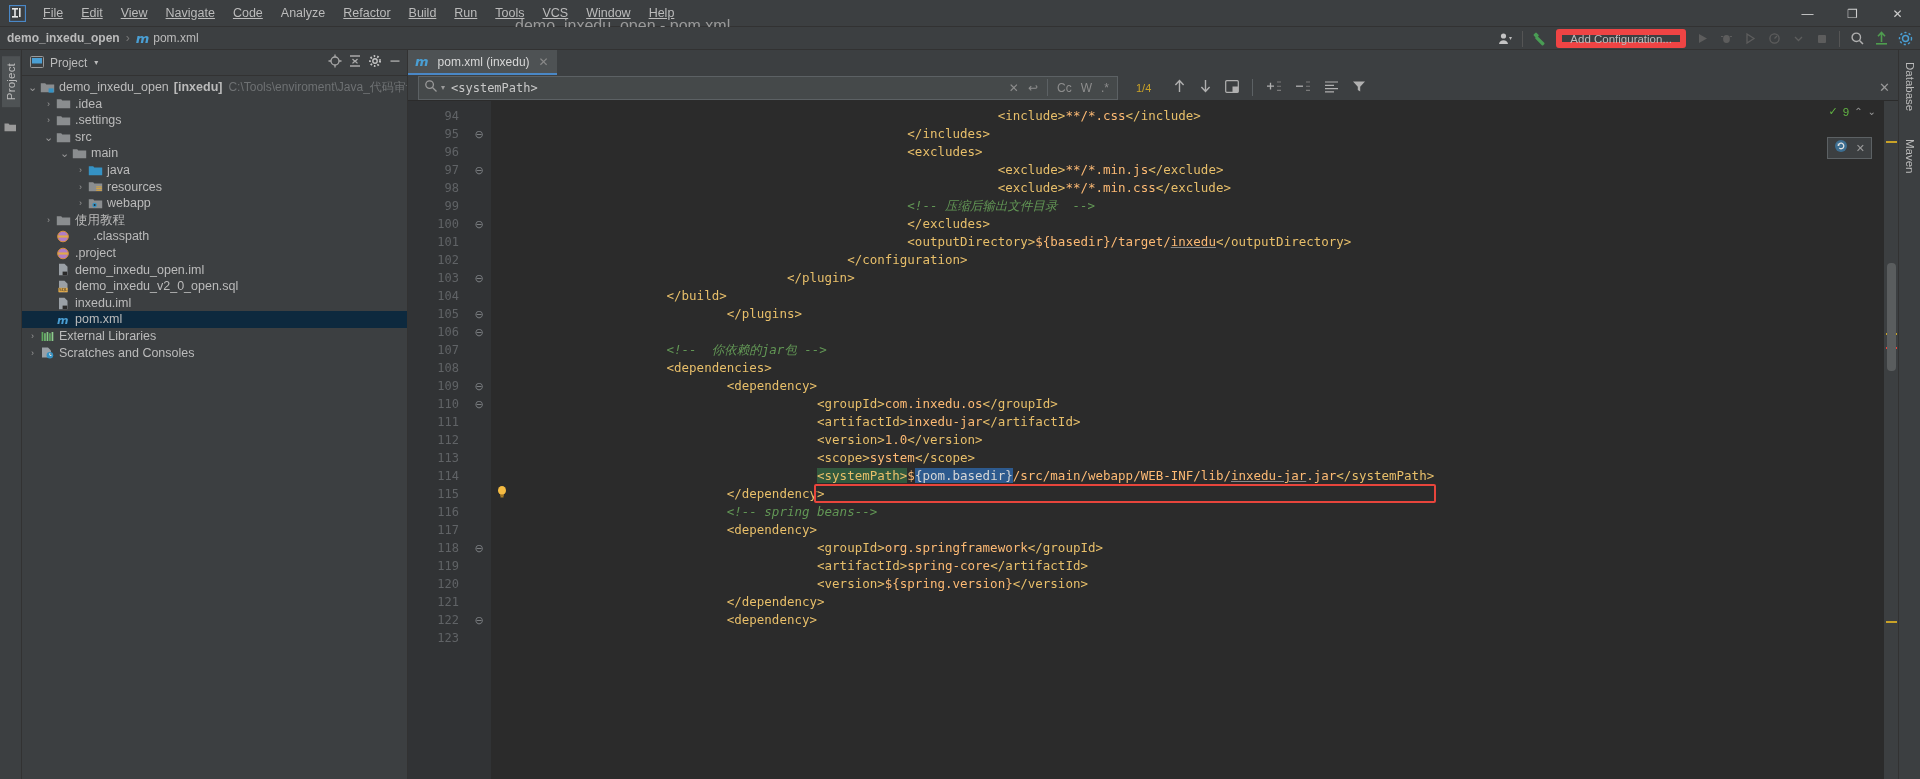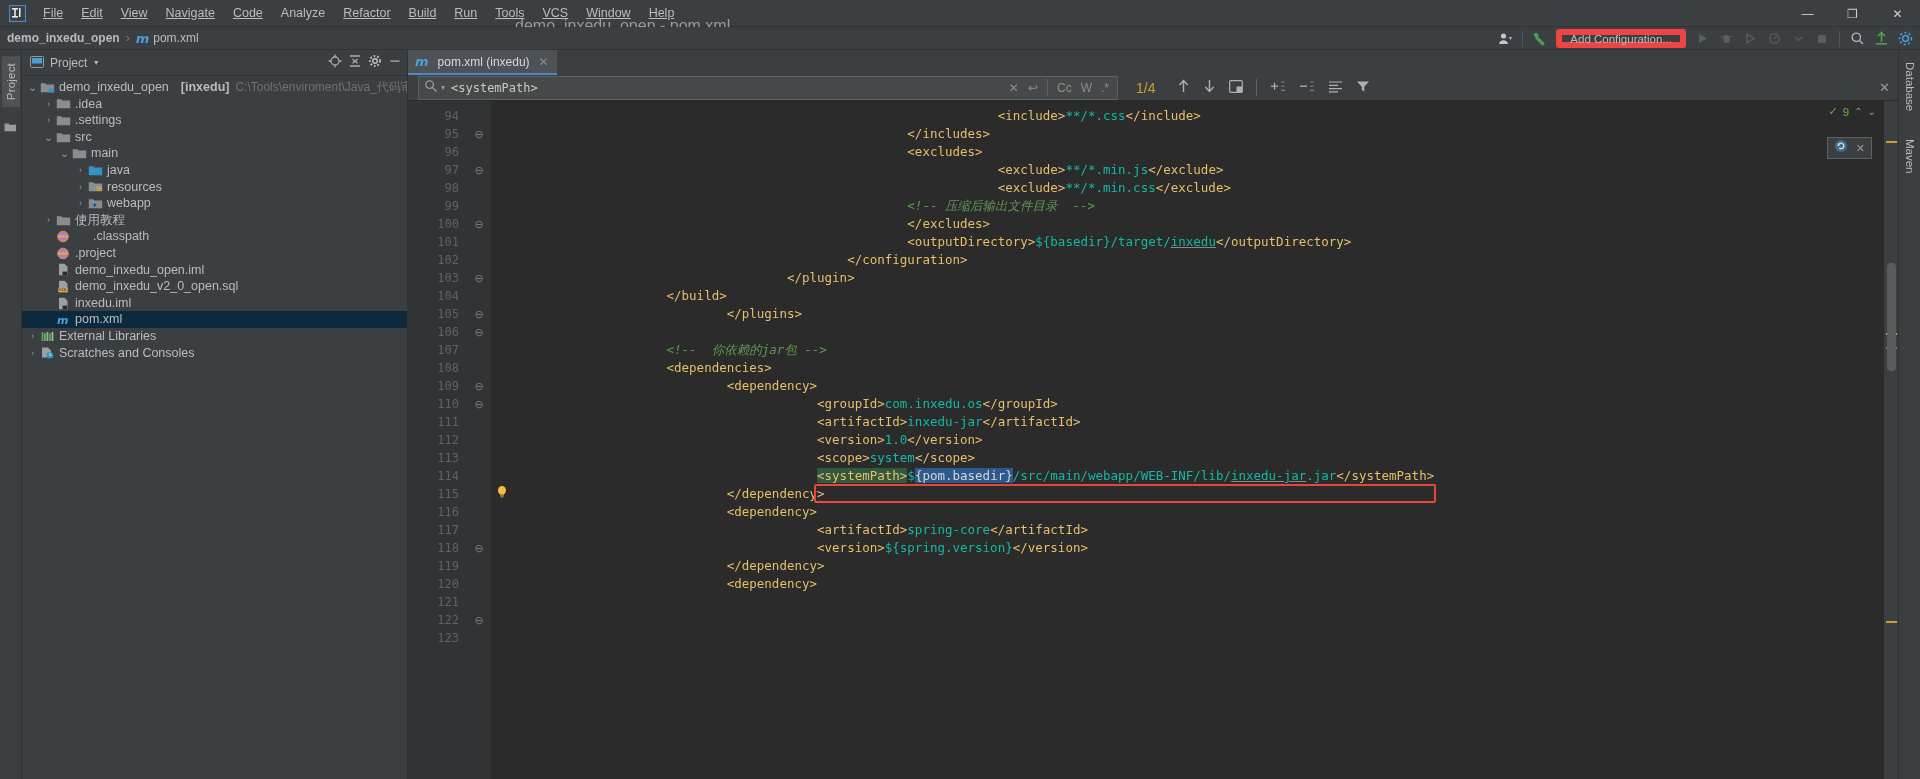--- a/index.html
+++ b/index.html
@@ -78,38 +78,38 @@
 
   
   .findbar { height:26px; background:#3c3f41; display:flex; align-items:center;
       position:relative; border-bottom:1px solid #2b2b2b; }
   .find-field { width:700px; height:24px; background:#45494a; border:1px solid #5c6164;
       display:flex; align-items:center; padding:0 5px; gap:6px; margin-left:10px; position:relative;}
   .find-text { font-family:"DejaVu Sans Mono", monospace; font-size:12px; color:#c8c8c8; }
   .ff-right { margin-left:auto; display:flex; align-items:center; gap:9px; padding-right:3px;}
   .ff-tog { font-size:12px; color:#8d8d8d; font-family:"Liberation Sans",sans-serif; }
   .fb-sep { width:1px; height:17px; background:#5c6164; }
-  .counter { color:#c9a227; font-size:14px; margin-left:18px; }
+  .counter { color:#c9a227; font-size:11px; margin-left:18px; }
   .fb-icons { display:flex; align-items:center; gap:13px; margin-left:22px; color:#a6a6a6; }
   .fb-close { position:absolute; right:8px; color:#9a9a9a; font-size:13px; }
 
   
   .code-wrap { flex:1; display:flex; position:relative; overflow:hidden; background:#2b2b2b; }
   .gutter { width:60px; background:#313335; color:#606366; font-family:"DejaVu Sans Mono", monospace;
       font-size:12px; text-align:right; padding-top:6px; flex:none; }
   .gline { height:18px; line-height:18px; padding-right:9px; }
   .foldcol { width:22px; background:#313335; flex:none; padding-top:6px; position:relative;}
   .fold { height:18px; line-height:18px; text-align:center; color:#606366; font-size:9px; }
   .marks { width:22px; background:#2b2b2b; flex:none; padding-top:6px; border-left:1px solid #313335;}
   .mark { height:18px; line-height:18px; text-align:center; }
   .code { flex:1; padding-top:6px; font-family:"DejaVu Sans Mono", monospace; font-size:12.5px;
       position:relative; overflow:hidden; }
   .cline { height:18px; line-height:18px; white-space:pre; color:#a9b7c6; padding-left:4px; }
   .tag { color:#e8bf6a; }
-  .txt { color:#14b8a6; }
+  .txt { color:#fdba74; }
   .cmt { color:#629755; font-style:italic; }
   .hl-line { background:#2b2b2b; position:relative; }
   .sel-green { background:#32593d; }
   .sel-blue { background:#2d5a8e; color:#d6d6d6; }
   .redbox { position:absolute; border:2px solid #e8453c; border-radius:2px;
       height:19px; pointer-events:none; }
 
   
   .stripe { width:14px; background:#3c3f41; flex:none; position:relative; }
   .scroll-thumb { position:absolute; right:2px; width:9px; background:#5a5d5e; border-radius:4px; }
@@ -290,21 +290,21 @@
     <div class="tree" id="tree">
         <div class="row" style="padding-left: 4px;">
           <span class="arrow" style="font-size: 11px; line-height: 9px;">⌄</span>
           <span class="ico">
             <svg width="15" height="13" viewBox="0 0 15 13">
               <path d="M0.8 2.2 h4.4 l1.1 1.4 h7.9 v7.6 h-13.4 z" fill="#8a8d8f"></path>
               <rect x="8.6" y="7.4" width="5" height="4.2" fill="#3592c4"></rect>
             </svg>
           </span>
           <span class="lbl" style="margin-left: 3px;">demo_inxedu_open</span>
-          <span class="lbl b" style="margin-left: 12px;">[inxedu]</span>
+          <span class="lbl b" style="margin-left: 5px;">[inxedu]</span>
           <span class="path">C:\Tools\enviroment\Java_代码审计\demo_inx</span>
         </div>
         <div class="row" style="padding-left: 20px;">
           <span class="arrow">›</span>
           <span class="ico">
             <svg width="15" height="13" viewBox="0 0 15 13">
               <path d="M0.8 2.2 h4.4 l1.1 1.4 h7.9 v7.6 h-13.4 z" fill="#8a8d8f"></path>
             </svg>
           </span>
           <span class="lbl" style="margin-left: 3px;">.idea</span>
@@ -661,21 +661,23 @@
           <div class="cline">                    <span class="cmt">&lt;!--  你依赖的jar包 --&gt;</span></div>
           <div class="cline">                    <span class="tag">&lt;dependencies&gt;</span></div>
           <div class="cline">                            <span class="tag">&lt;dependency&gt;</span></div>
           <div class="cline">                                        <span class="tag">&lt;groupId&gt;</span><span class="txt">com.inxedu.os</span><span class="tag">&lt;/groupId&gt;</span></div>
           <div class="cline">                                        <span class="tag">&lt;artifactId&gt;</span><span class="txt">inxedu-jar</span><span class="tag">&lt;/artifactId&gt;</span></div>
           <div class="cline">                                        <span class="tag">&lt;version&gt;</span><span class="txt">1.0</span><span class="tag">&lt;/version&gt;</span></div>
           <div class="cline">                                        <span class="tag">&lt;scope&gt;</span><span class="txt">system</span><span class="tag">&lt;/scope&gt;</span></div>
           <div class="cline hl-line">                                        <span class="sel-green tag">&lt;systemPath&gt;</span><span class="txt">$</span><span class="sel-blue">{pom.basedir}</span><span class="txt">/src/main/webapp/WEB-INF/lib/</span><span class="txt" style="text-decoration:underline;text-decoration-color:#888;">inxedu-jar</span><span class="txt">.jar</span><span class="tag">&lt;/systemPath&gt;</span></div>
           <div class="redbox" style="left: 301.8px; width: 622.64px; top: 383px;"></div>
           <div class="cline">                            <span class="tag">&lt;/dependency&gt;</span></div>
+          <div class="cline">                            <span class="cmt">&lt;!-- spring beans--&gt;</span></div>
           <div class="cline">                            <span class="tag">&lt;dependency&gt;</span></div>
+          <div class="cline">                                        <span class="tag">&lt;groupId&gt;</span><span class="txt">org.springframework</span><span class="tag">&lt;/groupId&gt;</span></div>
           <div class="cline">                                        <span class="tag">&lt;artifactId&gt;</span><span class="txt">spring-core</span><span class="tag">&lt;/artifactId&gt;</span></div>
           <div class="cline">                                        <span class="tag">&lt;version&gt;</span><span class="txt">${spring.version}</span><span class="tag">&lt;/version&gt;</span></div>
           <div class="cline">                            <span class="tag">&lt;/dependency&gt;</span></div>
           <div class="cline">                            <span class="tag">&lt;dependency&gt;</span></div>
         </div>
 
       <div style="position:absolute;right:22px;top:4px;display:flex;align-items:center;gap:5px;">
         <span style="color:#62b543;font-size:11px;">✓</span>
         <span style="color:#62b543;font-size:11.5px;">9</span>
         <span style="color:#9a9a9a;font-size:10px;">⌃</span>

